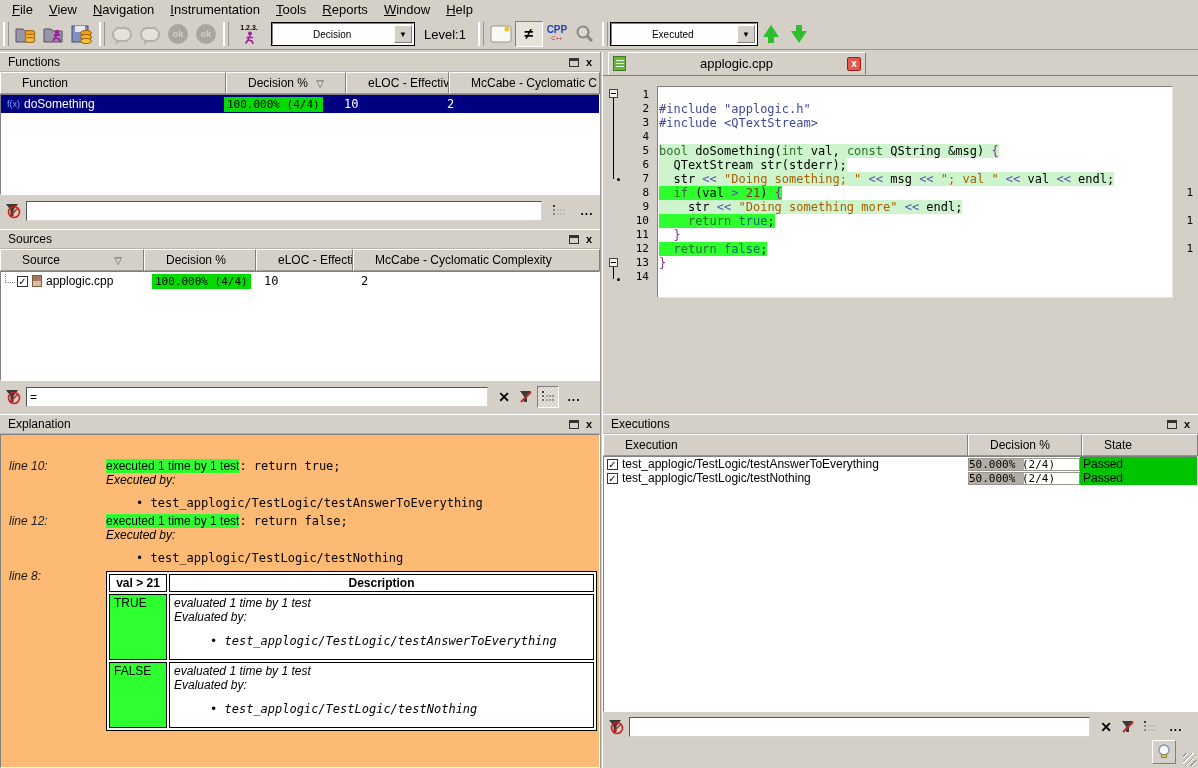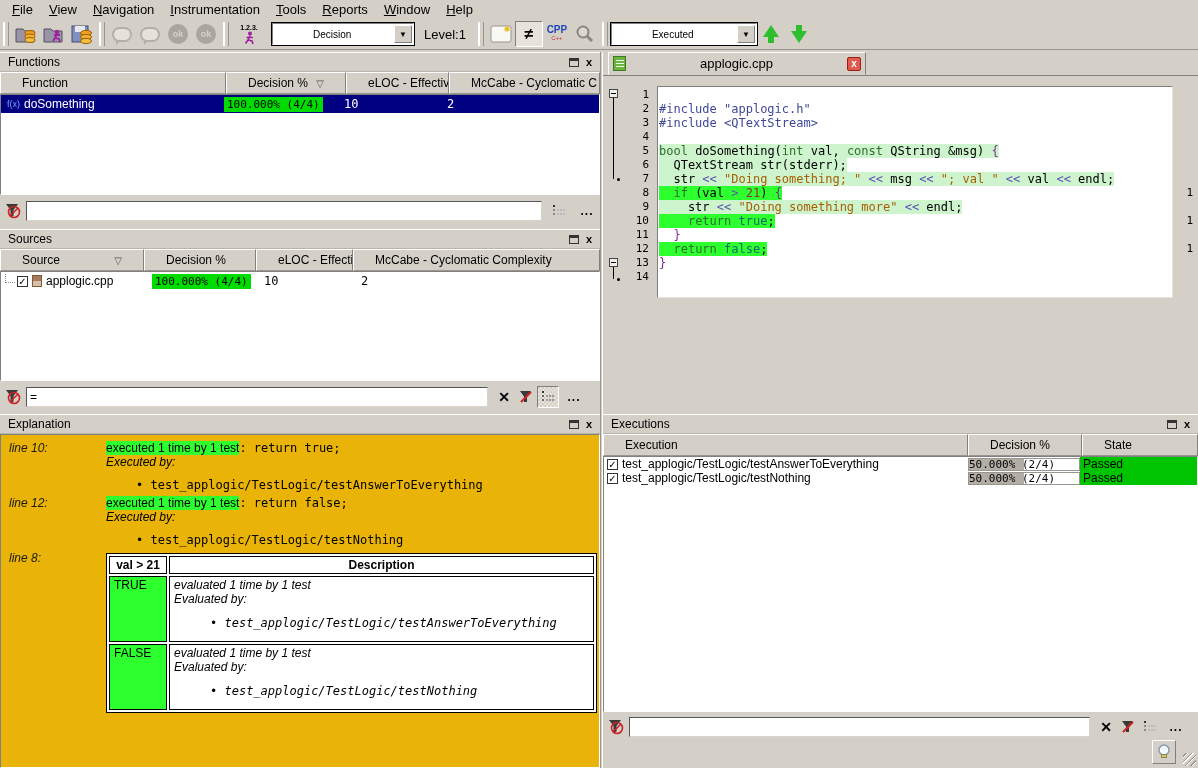--- a/index.html
+++ b/index.html
@@ -77,21 +77,21 @@
   .hl-light { background:#cdf4cd; }
   .c-pp { color:#3f4898; } .c-kw { color:#2e6e2e; } .c-str { color:#a85e00; }
   .c-op { color:#5a52b4; } .c-br { color:#7c2d8e; } .c-num { color:#8a3030; }
   .c-bool { color:#0e6b6b; } .c-pl { color:#000; }
   .fold-box { position:absolute; width:9px; height:9px; border:1px solid #444; background:#f2f0ec; z-index:3; }
   .fold-box::after { content:""; position:absolute; left:1px; top:3px; width:5px; height:1px; background:#000; }
   .fold-line { position:absolute; width:1px; background:#000; z-index:2; }
   .fold-dot { position:absolute; width:3px; height:3px; background:#000; border-radius:50%; z-index:2; }
 
   
-  .expl-body { position:absolute; left:0; top:20px; right:0; bottom:0; background:#eab308; border:1px solid; border-color:#808080 #fff #fff #808080; overflow:hidden; padding:6px 0 0 8px; }
+  .expl-body { position:absolute; left:0; top:20px; right:0; bottom:0; background:#fdba74; border:1px solid; border-color:#808080 #fff #fff #808080; overflow:hidden; padding:24px 0 0 8px; }
   .expl-entry { display:flex; margin-bottom:2px; }
   .line-label { width:97px; flex:none; font-style:italic; font-size:12px; color:#1a1a1a; }
   .expl-content { flex:1; font-size:12px; }
   .hl-exec { background:#2eff2e; }
   .exec-code { font-family:"DejaVu Sans Mono", monospace; }
   .italic { font-style:italic; }
   .bullet-line { margin:9px 0 2px 30px; font-family:"DejaVu Sans Mono", monospace; font-size:12px; }
   .cond-table { border-collapse:separate; border-spacing:2px; border:1px solid #000; background:#fff; margin-top:2px; }
   .cond-table th, .cond-table td { border:1px solid #000; vertical-align:top; font-size:12px; padding:1px 4px; }
   .cond-th-cond { font-weight:bold; white-space:nowrap;text-align:center; }

